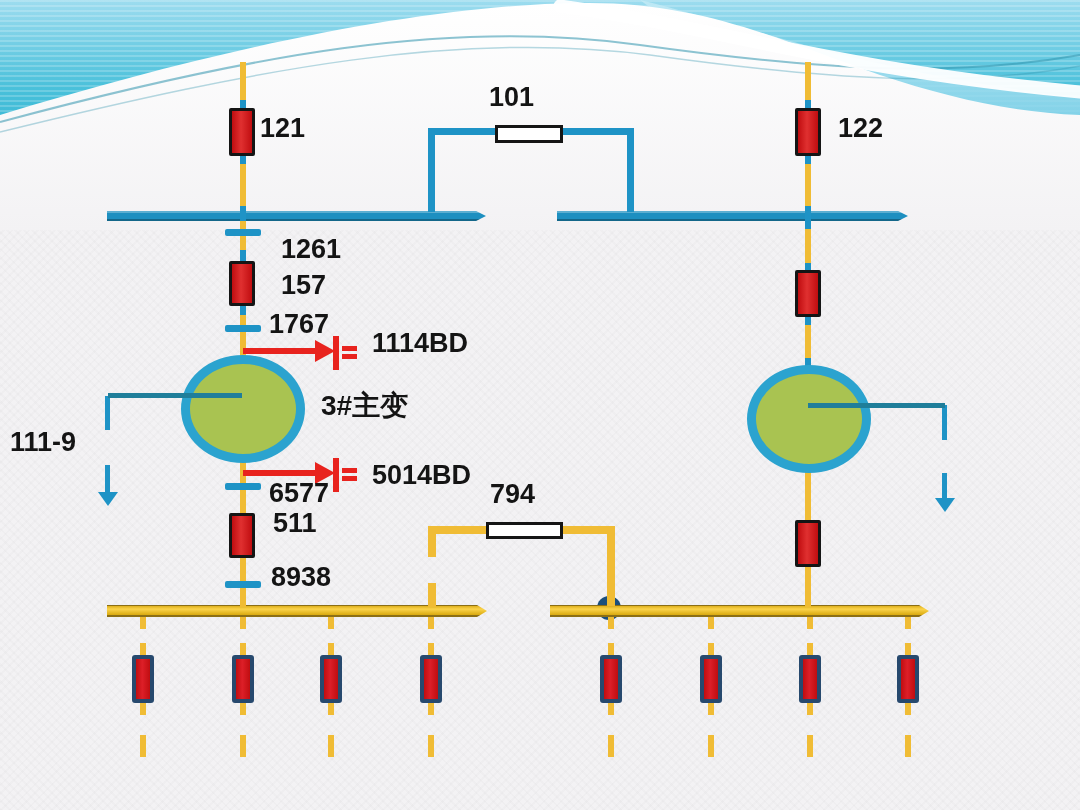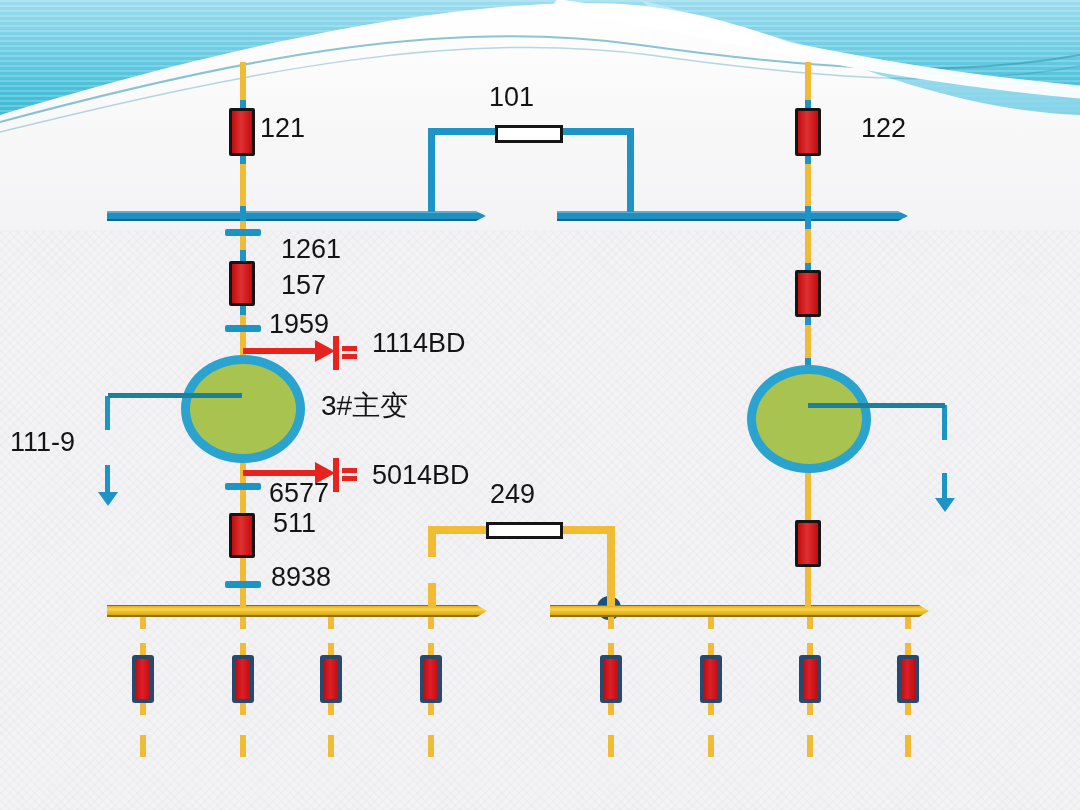--- a/index.html
+++ b/index.html
@@ -72,20 +72,21 @@
   .wline{background:var(--winding-line-teal);z-index:6;}
   .dot{
     background:var(--junction-dot);
     border-radius:50%;z-index:1;
   }
   .lbl{
     position:absolute;z-index:8;
     color:var(--label-color);
     font-size:27px;line-height:1.05;
     white-space:nowrap;
+    font-weight:bold;
   }
   .lbl-cn{font-size:28px;}
 </style>
 </head>
 <body>
 
 <div class="slide">
 
   <svg class="banner" width="1080" height="230" viewBox="0 0 1080 230">
     <defs>
@@ -135,21 +136,21 @@
 
   <div class="el yline" style="left:240px;top:221px;width:6px;height:29px"></div>
   <div class="el tick" style="left:225px;top:229px;width:36px;height:7px"></div>
   <span class="lbl" style="left:281px;top:235px">1261</span>
   <div class="el bline" style="left:240px;top:250px;width:6px;height:11px"></div>
   <div class="el brk" style="left:229px;top:261px;width:20px;height:39px"></div>
   <span class="lbl" style="left:281px;top:271px">157</span>
   <div class="el bline" style="left:240px;top:306px;width:6px;height:9px"></div>
   <div class="el yline" style="left:240px;top:315px;width:6px;height:41px"></div>
   <div class="el tick" style="left:225px;top:325px;width:36px;height:7px"></div>
-  <span class="lbl" style="left:269px;top:310px">1959</span>
+  <span class="lbl" style="left:269px;top:310px">1767</span>
 
   <div class="el rarrow-shaft" style="left:243px;top:348px;width:72px;height:6px"></div>
   <div class="el rarrow-head" style="left:315px;top:340px"></div>
   <div class="el gbar" style="left:333px;top:336px;width:6px;height:34px"></div>
   <div class="el gdash" style="left:342px;top:346px;width:15px;height:5px"></div>
   <div class="el gdash" style="left:342px;top:354px;width:15px;height:5px"></div>
   <span class="lbl" style="left:372px;top:329px">1114BD</span>
 
   <div class="el xfmr" style="left:181px;top:355px;width:106px;height:90px"></div>
   <span class="lbl lbl-cn" style="left:321px;top:391px">3#主变</span>
@@ -172,42 +173,42 @@
   <span class="lbl" style="left:269px;top:479px">6577</span>
   <div class="el brk" style="left:229px;top:513px;width:20px;height:39px"></div>
   <span class="lbl" style="left:273px;top:509px">511</span>
   <div class="el yline" style="left:240px;top:558px;width:6px;height:49px"></div>
   <div class="el tick" style="left:225px;top:581px;width:36px;height:7px"></div>
   <span class="lbl" style="left:271px;top:563px">8938</span>
 
   <div class="el yline" style="left:805px;top:62px;width:6px;height:38px"></div>
   <div class="el bline" style="left:805px;top:100px;width:6px;height:8px"></div>
   <div class="el brk" style="left:795px;top:108px;width:20px;height:42px"></div>
-  <span class="lbl" style="left:861px;top:114px">122</span>
+  <span class="lbl" style="left:838px;top:114px">122</span>
   <div class="el bline" style="left:805px;top:156px;width:6px;height:8px"></div>
   <div class="el yline" style="left:805px;top:164px;width:6px;height:42px"></div>
   <div class="el bline" style="left:805px;top:206px;width:6px;height:23px"></div>
   <div class="el yline" style="left:805px;top:229px;width:6px;height:34px"></div>
   <div class="el bline" style="left:805px;top:263px;width:6px;height:8px"></div>
   <div class="el brk" style="left:795px;top:270px;width:20px;height:41px"></div>
   <div class="el bline" style="left:805px;top:317px;width:6px;height:8px"></div>
   <div class="el yline" style="left:805px;top:325px;width:6px;height:33px"></div>
   <div class="el bline" style="left:805px;top:358px;width:6px;height:8px"></div>
 
   <div class="el xfmr" style="left:747px;top:365px;width:106px;height:90px"></div>
   <div class="el wline" style="left:808px;top:403px;width:137px;height:5px"></div>
   <div class="el bline" style="left:942px;top:405px;width:5px;height:35px"></div>
   <div class="el barrow-shaft" style="left:942px;top:473px;width:5px;height:26px"></div>
   <div class="el barrow-head" style="left:935px;top:498px"></div>
 
   <div class="el yline" style="left:805px;top:455px;width:6px;height:65px"></div>
   <div class="el brk" style="left:795px;top:520px;width:20px;height:41px"></div>
   <div class="el yline" style="left:805px;top:561px;width:6px;height:46px"></div>
 
-  <span class="lbl" style="left:490px;top:480px">249</span>
+  <span class="lbl" style="left:490px;top:480px">794</span>
   <div class="el yline" style="left:428px;top:526px;width:60px;height:8px"></div>
   <div class="el yline" style="left:560px;top:526px;width:51px;height:8px"></div>
   <div class="el yline" style="left:428px;top:526px;width:8px;height:31px"></div>
   <div class="el yline" style="left:428px;top:583px;width:8px;height:24px"></div>
   <div class="el yline" style="left:607px;top:526px;width:8px;height:80px"></div>
   <div class="el tie-box" style="left:486px;top:522px;width:71px;height:11px"></div>
   <div class="el dot" style="left:597px;top:596px;width:24px;height:24px"></div>
 
   <div class="el bus-yellow cap-right" style="left:107px;top:605px;width:380px;height:9px"></div>
   <div class="el bus-yellow cap-right" style="left:550px;top:605px;width:379px;height:9px"></div>

